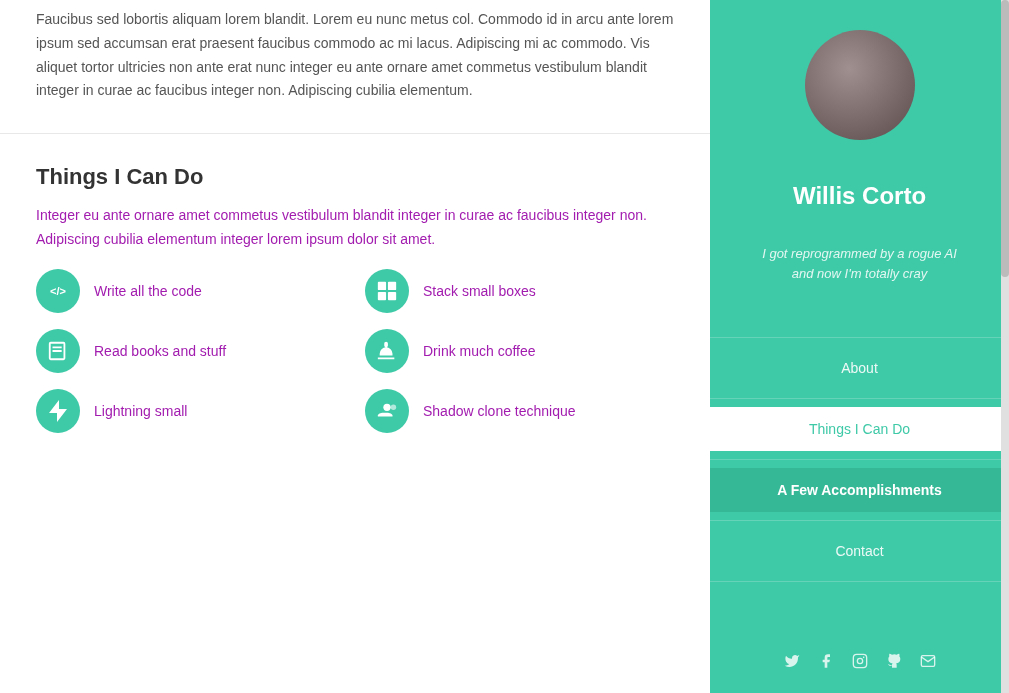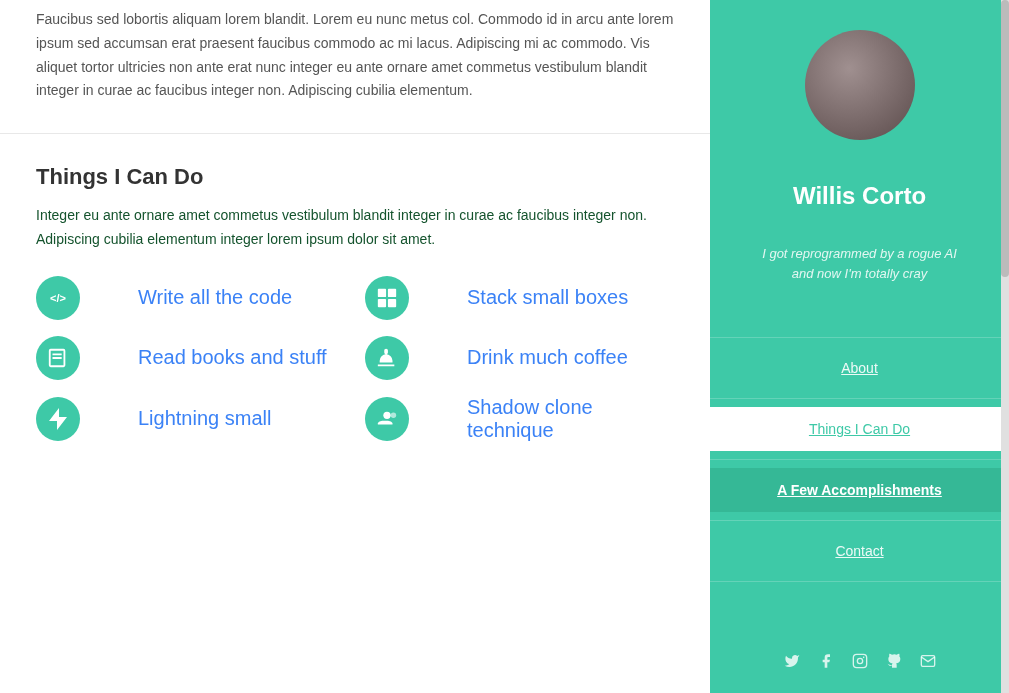--- a/index.html
+++ b/index.html
@@ -29,23 +29,23 @@
 
     .skills-title {
       font-size: 22px;
       font-weight: bold;
       color: #333;
       margin-bottom: 14px;
     }
 
     .skills-desc {
       font-size: 14px;
-      color: #14532d;
+      color: #a21caf;
       line-height: 1.7;
-      margin-bottom: 24px;
+      margin-bottom: 17px;
     }
 
     .skills-grid {
       display: grid;
       grid-template-columns: 1fr 1fr;
       gap: 16px 20px;
     }
 
     .skill-item {
       display: flex;
@@ -60,23 +60,22 @@
       background: #3ec9a7;
       display: flex;
       align-items: center;
       justify-content: center;
       flex-shrink: 0;
       color: #fff;
       font-size: 18px;
     }
 
     .skill-label {
-      font-size: 20px;
-      color: #3b82f6;
-      margin-left: 44px;
+      font-size: 14px;
+      color: #a21caf;
     }
 
     
     .sidebar {
       width: 299px;
       background: #3ec9a7;
       display: flex;
       flex-direction: column;
       align-items: center;
       position: relative;
@@ -141,21 +140,20 @@
     }
 
     .nav-item {
       width: 100%;
       padding: 14px 32px;
       text-align: center;
       font-size: 14px;
       color: rgba(255,255,255,0.9);
       cursor: pointer;
       background: transparent;
-      text-decoration: underline;
     }
 
     .nav-item.active {
       background: #35b896;
       color: #fff;
       font-weight: bold;
     }
 
     .nav-item.light {
       color: #3ec9a7;

